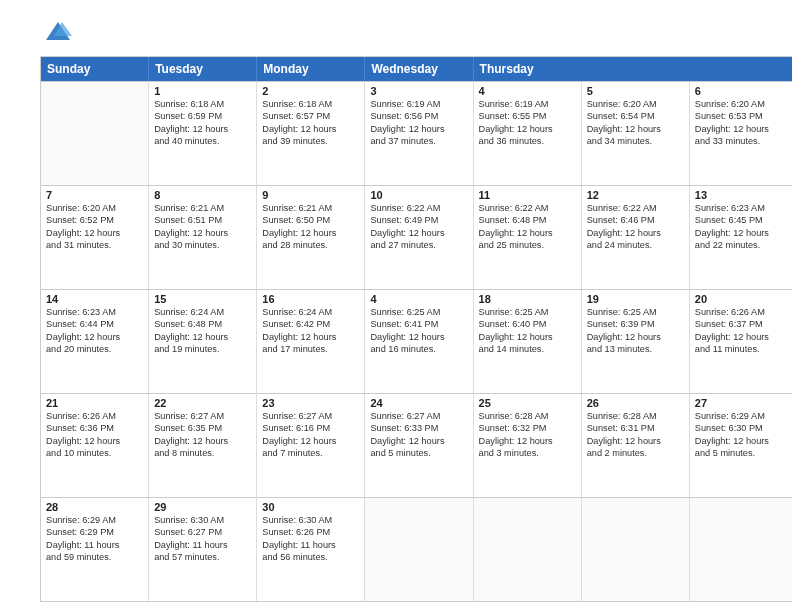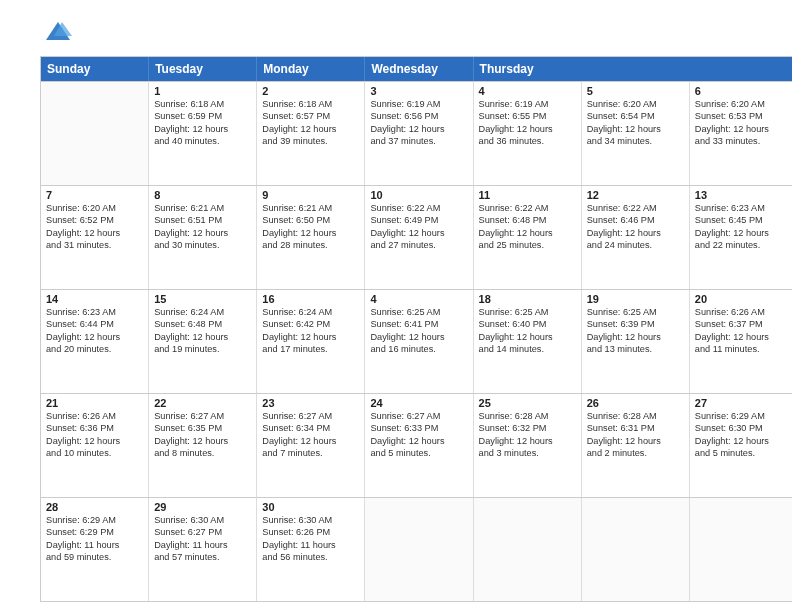--- a/index.html
+++ b/index.html
@@ -300,21 +300,21 @@
           <div class="cal-cell">
             <div class="day-num">22</div>
             <div class="cell-line">Sunrise: 6:27 AM</div>
             <div class="cell-line">Sunset: 6:35 PM</div>
             <div class="cell-line">Daylight: 12 hours</div>
             <div class="cell-line">and 8 minutes.</div>
           </div>
           <div class="cal-cell">
             <div class="day-num">23</div>
             <div class="cell-line">Sunrise: 6:27 AM</div>
-            <div class="cell-line">Sunset: 6:34 PM</div>
+            <div class="cell-line">Sunset: 6:16 PM</div>
             <div class="cell-line">Daylight: 12 hours</div>
             <div class="cell-line">and 7 minutes.</div>
           </div>
           <div class="cal-cell">
             <div class="day-num">24</div>
             <div class="cell-line">Sunrise: 6:27 AM</div>
             <div class="cell-line">Sunset: 6:33 PM</div>
             <div class="cell-line">Daylight: 12 hours</div>
             <div class="cell-line">and 5 minutes.</div>
           </div>

